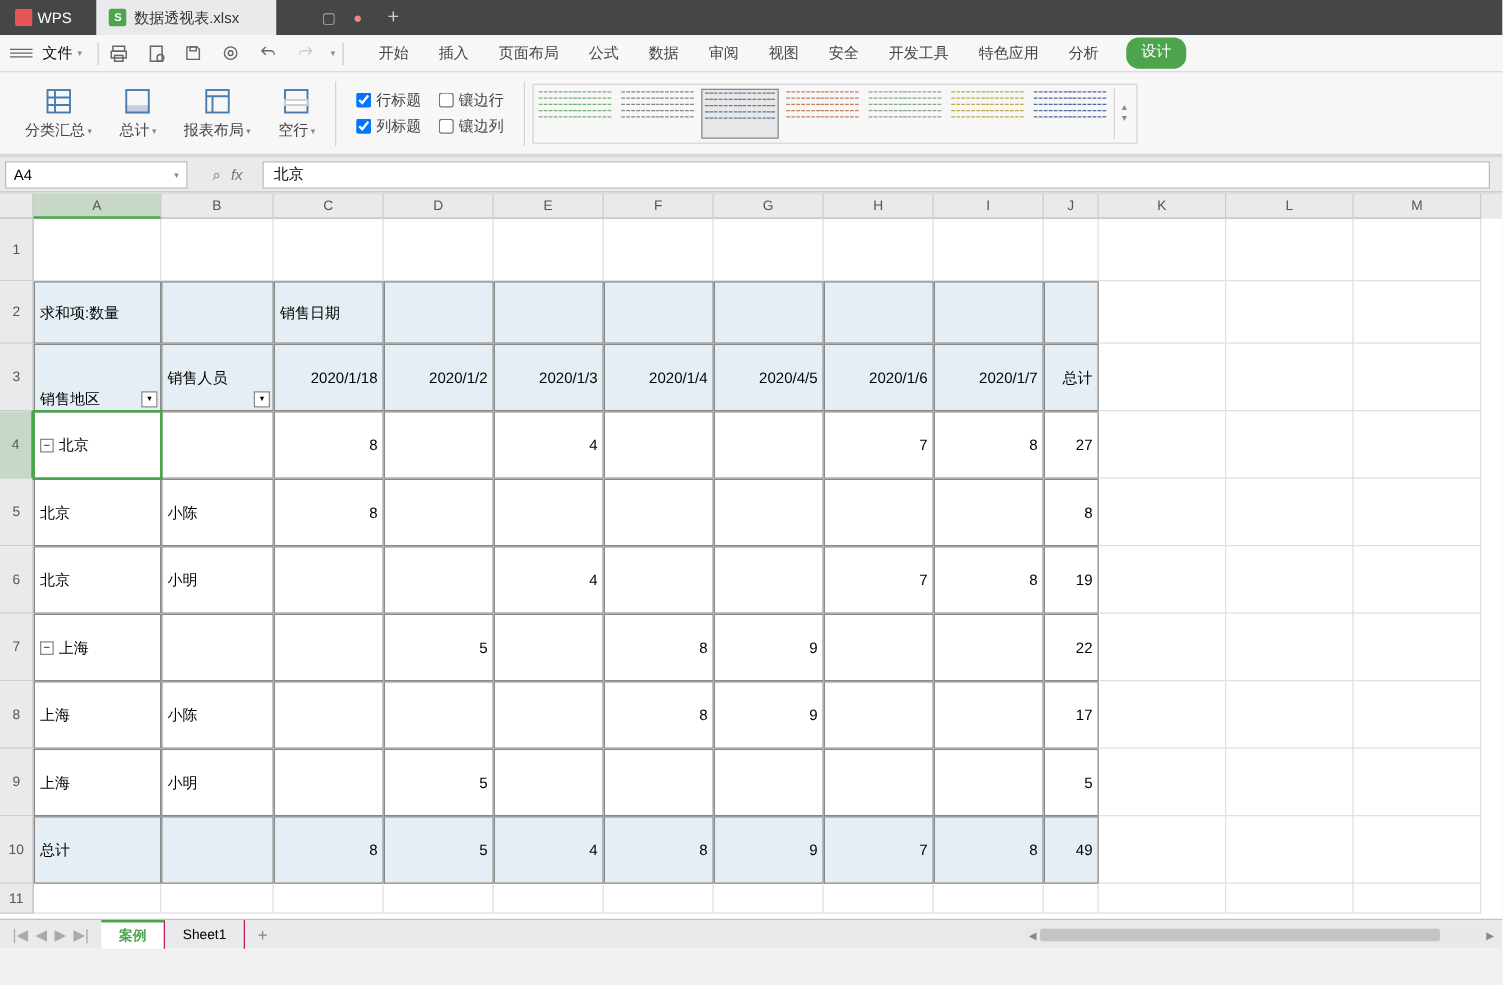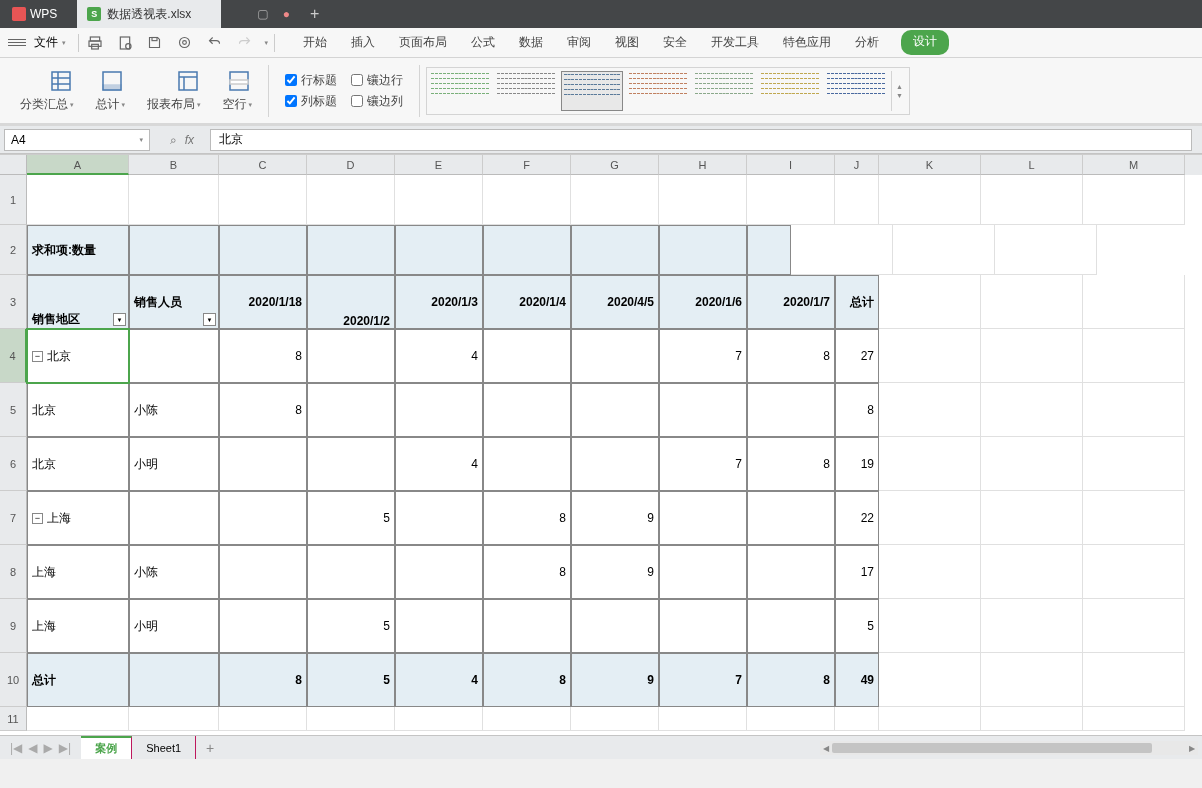--- a/index.html
+++ b/index.html
@@ -17,21 +17,21 @@
 .burger span{height:1px;background:#666;}
 .file-menu{display:flex;align-items:center;gap:4px;padding:2px 6px;cursor:pointer;}
 .file-menu .car{font-size:7px;color:#888;}
 .sep{width:1px;height:18px;background:#ccc;margin:0 4px;}
 .toolbar-icons{display:flex;gap:10px;align-items:center;}
 .ticon{width:20px;height:20px;display:flex;align-items:center;justify-content:center;cursor:pointer;color:#555;}
 .menu-tabs{display:flex;gap:20px;margin-left:18px;}
 .menu-tab{padding:4px 2px;cursor:pointer;color:#444;}
 .menu-tab.active{background:#4ca54c;color:#fff;padding:3px 12px;border-radius:10px;}
 .ribbon{height:68px;background:#f7f7f7;border-bottom:3px solid #d8d8d8;display:flex;align-items:center;padding:4px 10px;gap:2px;}
-.rib-group{display:flex;flex-direction:column;align-items:flex-end;gap:2px;padding:0 10px;cursor:pointer;}
+.rib-group{display:flex;flex-direction:column;align-items:center;gap:2px;padding:0 10px;cursor:pointer;}
 .rib-group.row{flex-direction:column;align-items:flex-start;gap:4px;padding:4px 10px;}
 .rib-icon{width:26px;height:26px;display:flex;align-items:center;justify-content:center;}
 .rib-label{font-size:11px;color:#444;display:flex;align-items:center;gap:2px;}
 .rib-label .car{font-size:7px;color:#888;}
 .vsep{width:1px;height:52px;background:#d4d4d4;margin:0 4px;}
 .chk-row{display:flex;align-items:center;gap:4px;font-size:11px;color:#444;}
 .chk-row input{width:12px;height:12px;}
 .style-gallery{display:flex;gap:4px;align-items:center;padding:2px;border:1px solid #d4d4d4;height:48px;}
 .style-item{width:62px;height:40px;cursor:pointer;display:flex;flex-direction:column;padding:2px;gap:1px;}
 .style-item.sel{border:1px solid #888;background:#e8e8e8;}
@@ -51,21 +51,21 @@
 .colh{border-right:1px solid #ccc;border-bottom:1px solid #bbb;text-align:center;line-height:20px;color:#555;font-size:11px;}
 .colh.sel{background:#c8d8c8;border-bottom:2px solid #4ca54c;}
 .grid-body{display:flex;}
 .row-headers{width:27px;}
 .rowh{border-right:1px solid #bbb;border-bottom:1px solid #ccc;text-align:center;background:#e8eaec;color:#555;font-size:11px;display:flex;align-items:center;justify-content:center;}
 .rowh.sel{background:#c8d8c8;border-right:2px solid #4ca54c;}
 .cells{position:relative;}
 .grow{display:flex;}
 .cell{border-right:1px solid #e0e0e0;border-bottom:1px solid #e0e0e0;padding:0 4px;display:flex;align-items:center;font-family:SimSun,serif;font-size:13px;overflow:hidden;}
 .cell.pvt{border:1px solid #888;background:#fff;}
-.cell.pvth{background:#e4eef4;border:1px solid #888;font-weight:bold;}
+.cell.pvth{background:#e4eef4;border:1px solid #888;font-weight:normal;}
 .cell.r{justify-content:flex-end;}
 .cell.active{outline:2px solid #4ca54c;outline-offset:-1px;z-index:2;}
 .collapse-btn{width:11px;height:11px;border:1px solid #888;display:inline-flex;align-items:center;justify-content:center;font-size:9px;line-height:1;margin-right:4px;background:#fff;cursor:pointer;}
 .filter-btn{width:13px;height:13px;border:1px solid #888;position:absolute;right:2px;bottom:2px;display:flex;align-items:center;justify-content:center;font-size:6px;background:#fff;cursor:pointer;}
 .sheet-tabs{position:absolute;bottom:0;left:0;right:0;height:24px;background:#e8eaec;border-top:1px solid #c4c4c4;display:flex;align-items:center;}
 .sheet-nav{display:flex;gap:6px;padding:0 10px;color:#aaa;font-size:9px;}
 .sheet-nav span{cursor:pointer;}
 .sheet-tab{height:24px;padding:0 14px;display:flex;align-items:center;cursor:pointer;font-size:11px;border-right:1px solid #be185d;}
 .sheet-tab.active{background:#fff;color:#4ca54c;font-weight:bold;border-top:2px solid #4ca54c;}
 .sheet-add{padding:0 10px;color:#888;font-size:14px;cursor:pointer;}
@@ -565,20 +565,23 @@
           <div class="cell" style="width: 44px; height: 50px; position: relative;"></div>
           <div class="cell" style="width: 102px; height: 50px; position: relative;"></div>
           <div class="cell" style="width: 102px; height: 50px; position: relative;"></div>
           <div class="cell" style="width: 102px; height: 50px; position: relative;"></div>
         </div>
         <div class="grow">
           <div class="cell pvth" style="width: 102px; height: 50px; position: relative;">
             <span>求和项:数量</span>
           </div>
           <div class="cell pvth" style="width: 90px; height: 50px; position: relative;"></div>
+          <div class="cell pvth" style="width: 88px; height: 50px; position: relative;">
+            <span>销售日期</span>
+          </div>
           <div class="cell pvth" style="width: 88px; height: 50px; position: relative;"></div>
           <div class="cell pvth" style="width: 88px; height: 50px; position: relative;"></div>
           <div class="cell pvth" style="width: 88px; height: 50px; position: relative;"></div>
           <div class="cell pvth" style="width: 88px; height: 50px; position: relative;"></div>
           <div class="cell pvth" style="width: 88px; height: 50px; position: relative;"></div>
           <div class="cell pvth" style="width: 88px; height: 50px; position: relative;"></div>
           <div class="cell pvth" style="width: 44px; height: 50px; position: relative;"></div>
           <div class="cell" style="width: 102px; height: 50px; position: relative;"></div>
           <div class="cell" style="width: 102px; height: 50px; position: relative;"></div>
           <div class="cell" style="width: 102px; height: 50px; position: relative;"></div>
@@ -588,21 +591,21 @@
             <span>销售地区</span>
             <span class="filter-btn">▼</span>
           </div>
           <div class="cell pvth" style="width: 90px; height: 54px; position: relative;">
             <span>销售人员</span>
             <span class="filter-btn">▼</span>
           </div>
           <div class="cell pvth r" style="width: 88px; height: 54px; position: relative;">
             <span>2020/1/18</span>
           </div>
-          <div class="cell pvth r" style="width: 88px; height: 54px; position: relative; align-items: flex-end;">
+          <div class="cell pvth r" style="width: 88px; height: 54px; position: relative;">
             <span>2020/1/2</span>
           </div>
           <div class="cell pvth r" style="width: 88px; height: 54px; position: relative;">
             <span>2020/1/3</span>
           </div>
           <div class="cell pvth r" style="width: 88px; height: 54px; position: relative;">
             <span>2020/1/4</span>
           </div>
           <div class="cell pvth r" style="width: 88px; height: 54px; position: relative;">
             <span>2020/4/5</span>

